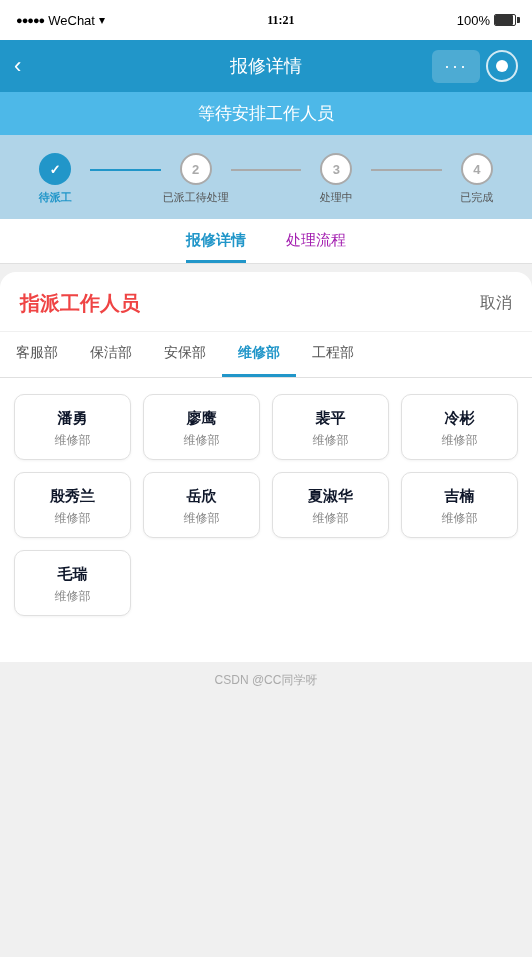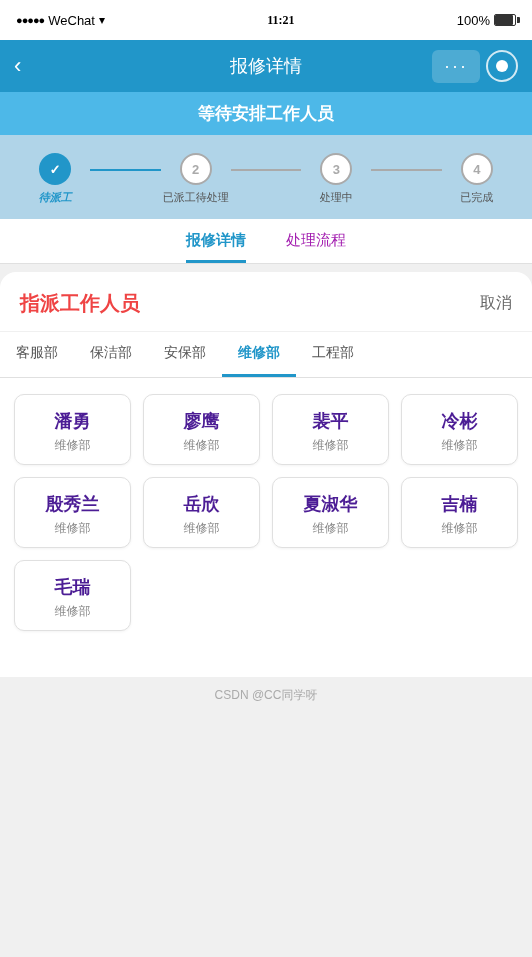--- a/index.html
+++ b/index.html
@@ -106,21 +106,21 @@
       background: #fff;
     }
 
     
     .status-banner {
       background: #4db8e8;
       text-align: center;
       padding: 10px;
       font-size: 17px;
       color: #fff;
-      font-weight: 700;
+      font-weight: 400;
     }
 
     
     .progress-section {
       background: #b0d4e8;
       padding: 18px 20px 14px;
       display: flex;
       flex-direction: column;
       align-items: center;
     }
@@ -141,21 +141,21 @@
     .step-circle.done {
       background: #2196c9;
     }
     .step-label {
       font-size: 11px;
       color: #555;
       margin-top: 5px;
       white-space: nowrap;
       text-align: center;
     }
-    .step-label.active { color: #2196c9; font-weight: 600; font-style: italic; }
+    .step-label.active { color: #2196c9; font-weight: 600; }
     .steps-row {
       display: flex;
       width: 100%;
       align-items: flex-start;
     }
     .step-col {
       display: flex;
       flex-direction: column;
       align-items: center;
       flex: 1;
@@ -256,23 +256,23 @@
       border: 1px solid #e0e0e0;
       border-radius: 10px;
       display: flex;
       flex-direction: column;
       align-items: center;
       padding: 14px 8px 10px;
       cursor: pointer;
       box-shadow: 0 1px 3px rgba(0,0,0,0.05);
     }
     .staff-name {
-      font-size: 18px;
+      font-size: 15px;
       font-weight: 600;
-      color: #4c1d95;
+      color: #0f172a;
       margin-bottom: 4px;
     }
     .staff-dept {
       font-size: 12px;
       color: #888;
     }
 
     
     .footer {
       text-align: center;

